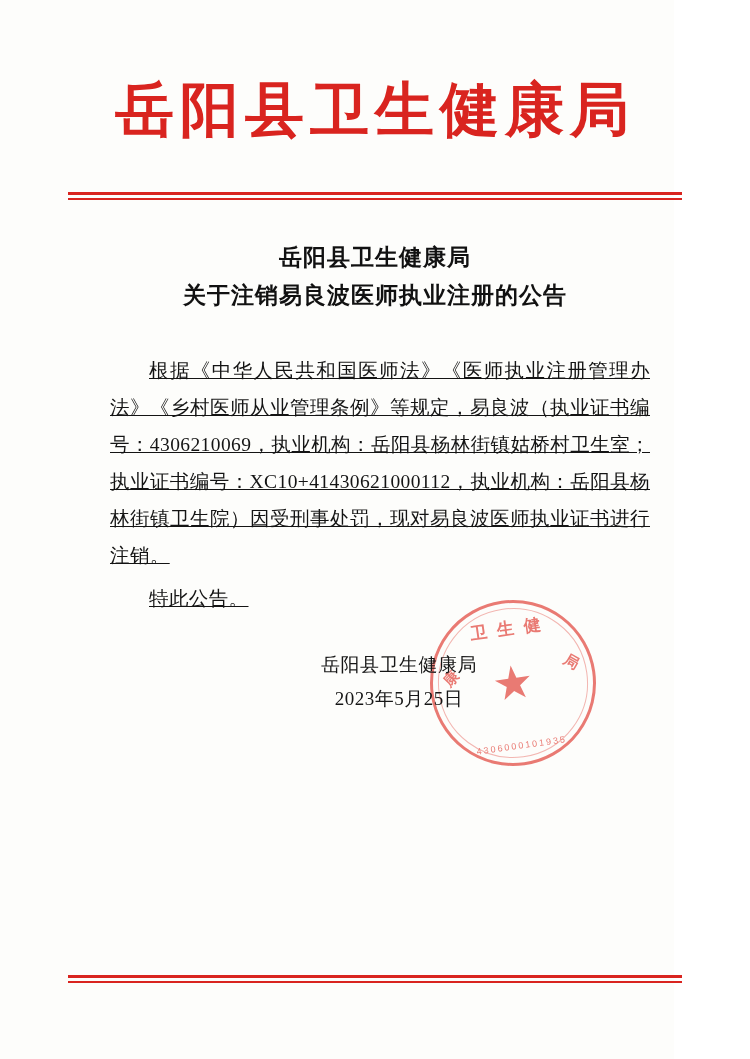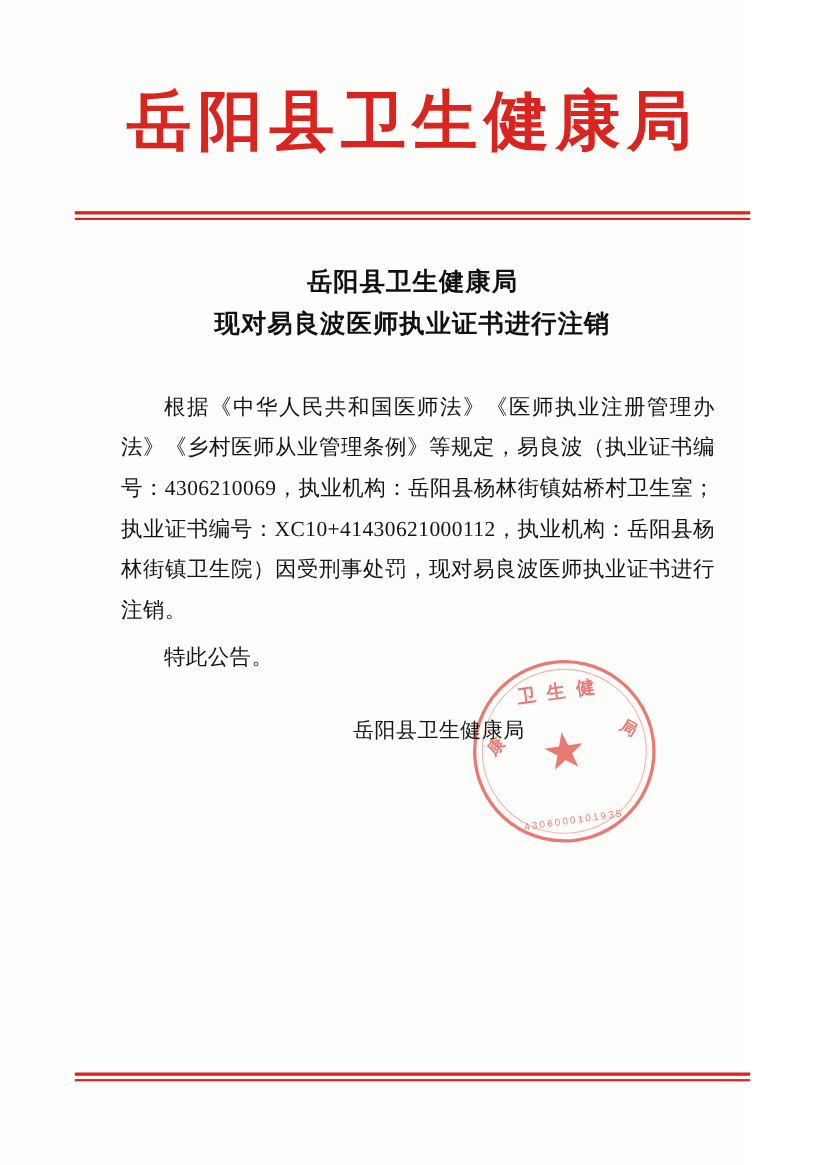--- a/index.html
+++ b/index.html
@@ -79,20 +79,21 @@
     position: absolute;
     top: 352px;
     left: 110px;
     width: 540px;
     font-size: 19.5px;
     line-height: 37px;
     color: #141414;
     text-align: justify;
     text-justify: inter-ideograph;
     letter-spacing: 0.4px;
+    text-decoration: underline;
   }
   .body-block p {
     margin: 0 0 6px 0;
     text-indent: 2em;
   }
   .body-block p.closing {
   }
 
   
   .signature {
@@ -199,39 +200,40 @@
   </div>
 
   <div class="rule-wrap">
     <div class="rule-thick"></div>
     <div class="rule-gap"></div>
     <div class="rule-thin"></div>
   </div>
 
   <div class="title-block">
     <div>岳阳县卫生健康局</div>
-    <div>现对易良波医师执业证书进行注销</div>
+    <div>关于注销易良波医师执业注册的公告</div>
   </div>
 
   <div class="body-block">
     <p>根据《中华人民共和国医师法》《医师执业注册管理办法》《乡村医师从业管理条例》等规定，易良波（执业证书编号：4306210069，执业机构：岳阳县杨林街镇姑桥村卫生室；执业证书编号：XC10+41430621000112，执业机构：岳阳县杨林街镇卫生院）因受刑事处罚，现对易良波医师执业证书进行注销。</p>
     <p class="closing">特此公告。</p>
   </div>
 
   <div class="seal">
     <div class="seal-ring"></div>
     <div class="seal-top-text">卫生健</div>
     <div class="seal-side-left">康</div>
     <div class="seal-side-right">局</div>
     <div class="seal-star">★</div>
     <div class="seal-bottom-text">4306000101935</div>
   </div>
 
   <div class="signature">
     <div class="sig-line">岳阳县卫生健康局</div>
+    <div class="sig-line">2023年5月25日</div>
   </div>
 
   <div class="footer-rule-wrap">
     <div class="rule-thick"></div>
     <div class="rule-gap"></div>
     <div class="rule-thin"></div>
   </div>
 
 </div>
 

